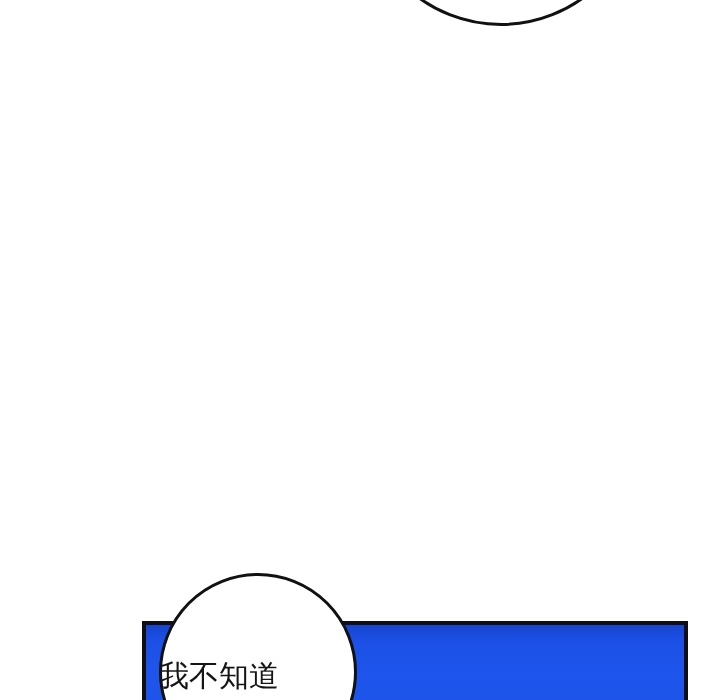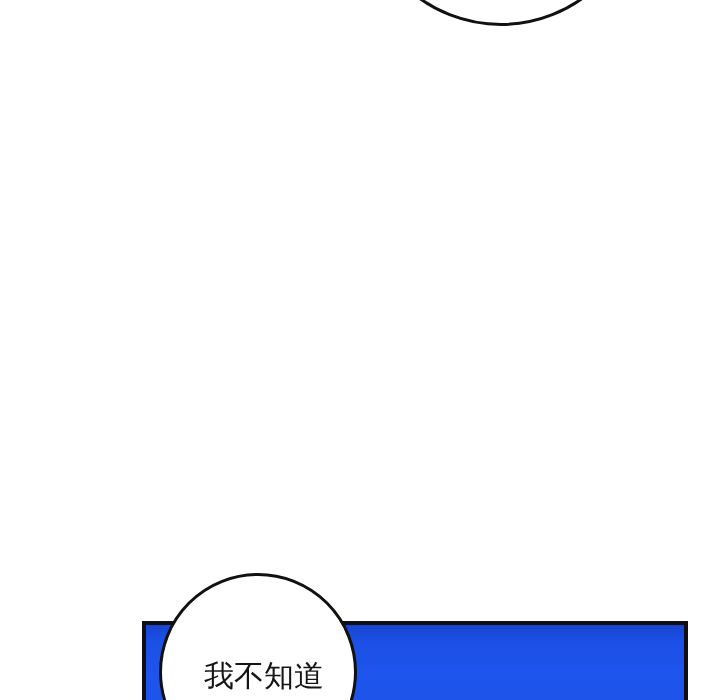--- a/index.html
+++ b/index.html
@@ -55,21 +55,20 @@
     box-sizing: border-box;
     border: 3px solid #111111;
     border-radius: 50%;
     background: #ffffff;
   }
   .bubble-text {
     position: absolute;
     left: 159px;
     top: 658px;
     width: 210px;
-    text-align: center;
     font-size: 30px;
     line-height: 36px;
     letter-spacing: 0px;
     color: #151515;
     white-space: nowrap;
   }
 </style>
 </head>
 <body>
 

